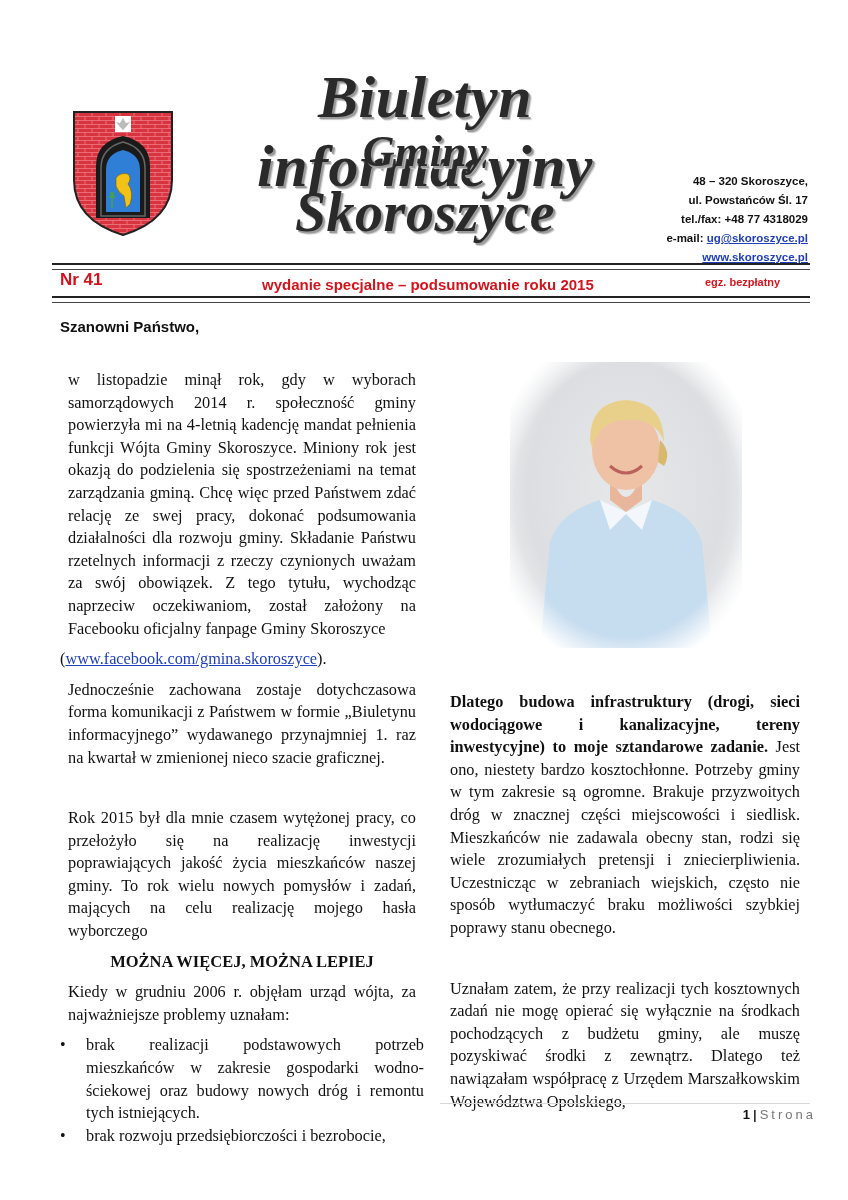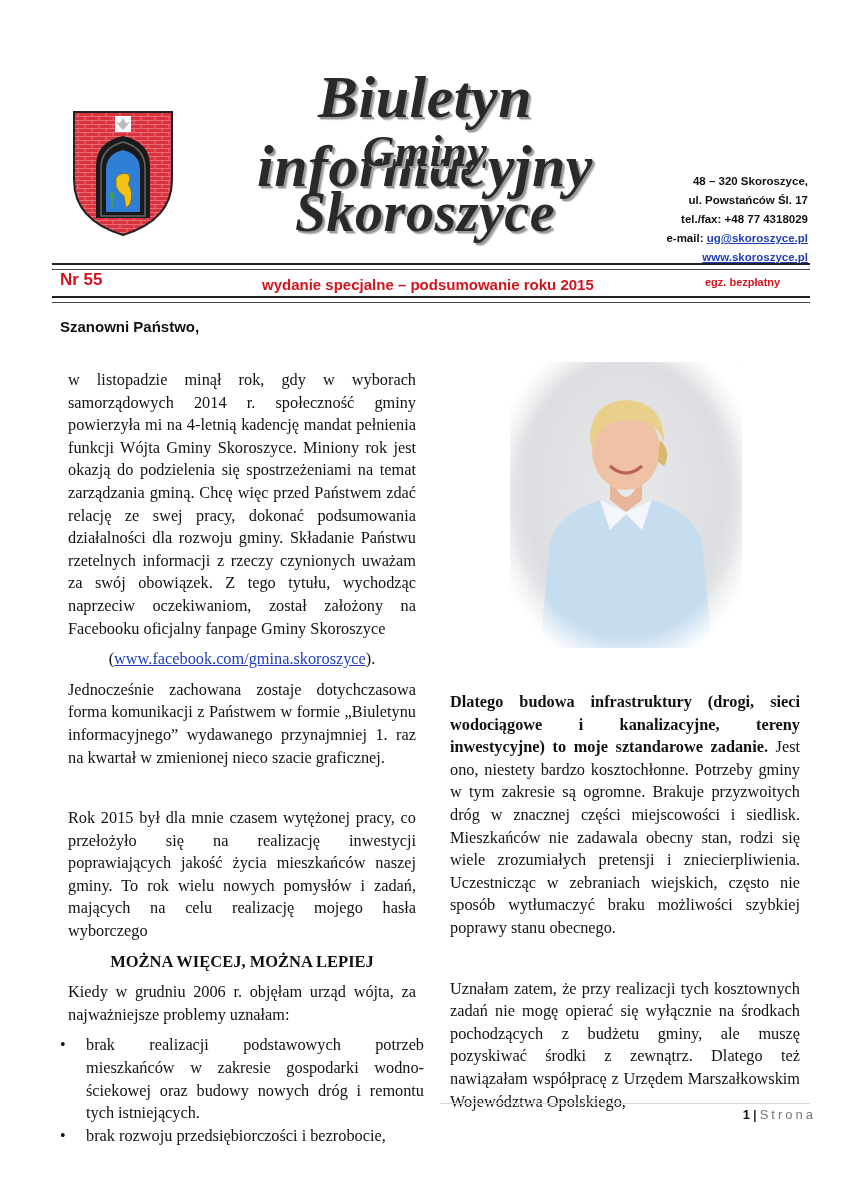--- a/index.html
+++ b/index.html
@@ -24,21 +24,21 @@
   .edition { top: 276px; left: 262px; font-family: "Liberation Sans", sans-serif; font-weight: bold; color: #d4141c; font-size: 15px; }
   .free { top: 276px; left: 705px; font-family: "Liberation Sans", sans-serif; font-weight: bold; color: #d4141c; font-size: 11px; }
 
   .greeting { left: 60px; top: 318px; font-family: "Liberation Sans", sans-serif; font-weight: bold; font-size: 15px; }
 
   .col { font-size: 16.3px; line-height: 22.6px; text-align: justify; }
   .col p { margin: 8px; }
   .left-col { left: 60px; top: 361px; width: 364px; }
   .right-col { left: 442px; top: 683px; width: 366px; }
   .gap { height: 22px; }
-  .fb-link { text-align: center; display: block; padding-right: 0; }
+  .fb-link { text-align: left; display: block; padding-right: 0; }
   .fb-link a { color: #1f3fb8; text-decoration: underline; }
   .slogan { text-align: center; font-weight: bold; font-size: 16.5px; margin-top: 6px !important; }
   ul.problems { margin: 0; padding: 0; list-style: none; }
   ul.problems li { position: relative; padding-left: 26px; text-align: justify; }
   ul.problems li::before { content: "•"; position: absolute; left: 0; top: 0; font-size: 16px; }
 
   .photo { left: 510px; top: 362px; width: 232px; height: 286px; border-radius: 4px; overflow: hidden;
            background: radial-gradient(ellipse at 50% 45%, #e6e8ea 0%, #dcdee1 60%, #f4f5f6 92%, #ffffff 100%); }
 
   .footer-line { left: 440px; top: 1103px; width: 370px; height: 1px; background: #d8d8d8; }
@@ -76,21 +76,21 @@
 
 <div class="abs contact">
   <div>48 – 320 Skoroszyce,</div>
   <div>ul. Powstańców Śl. 17</div>
   <div>tel./fax: +48 77 4318029</div>
   <div><span>e-mail: </span><a>ug@skoroszyce.pl</a></div>
   <div><a>www.skoroszyce.pl</a></div>
 </div>
 
 <div class="abs rule rule1"></div>
-<div class="abs issue">Nr 55</div>
+<div class="abs issue">Nr 41</div>
 <div class="abs edition">wydanie specjalne – podsumowanie roku 2015</div>
 <div class="abs free">egz. bezpłatny</div>
 <div class="abs rule rule2"></div>
 
 <div class="abs greeting">Szanowni Państwo,</div>
 
 <div class="abs col left-col">
   <p>w listopadzie minął rok, gdy w wyborach samorządowych 2014 r. społeczność gminy powierzyła mi na 4-letnią kadencję mandat pełnienia funkcji Wójta Gminy Skoroszyce. Miniony rok jest okazją do podzielenia się spostrzeżeniami na temat zarządzania gminą. Chcę więc przed Państwem zdać relację ze swej pracy, dokonać podsumowania działalności dla rozwoju gminy. Składanie Państwu rzetelnych informacji z rzeczy czynionych uważam za swój obowiązek. Z tego tytułu, wychodząc naprzeciw oczekiwaniom, został założony na Facebooku oficjalny fanpage Gminy Skoroszyce</p>
   <span class="fb-link"><span>(</span><a>www.facebook.com/gmina.skoroszyce</a><span>).</span></span>
   <p>Jednocześnie zachowana zostaje dotychczasowa forma komunikacji z Państwem w formie „Biuletynu informacyjnego” wydawanego przynajmniej 1. raz na kwartał  w zmienionej nieco szacie graficznej.</p>

